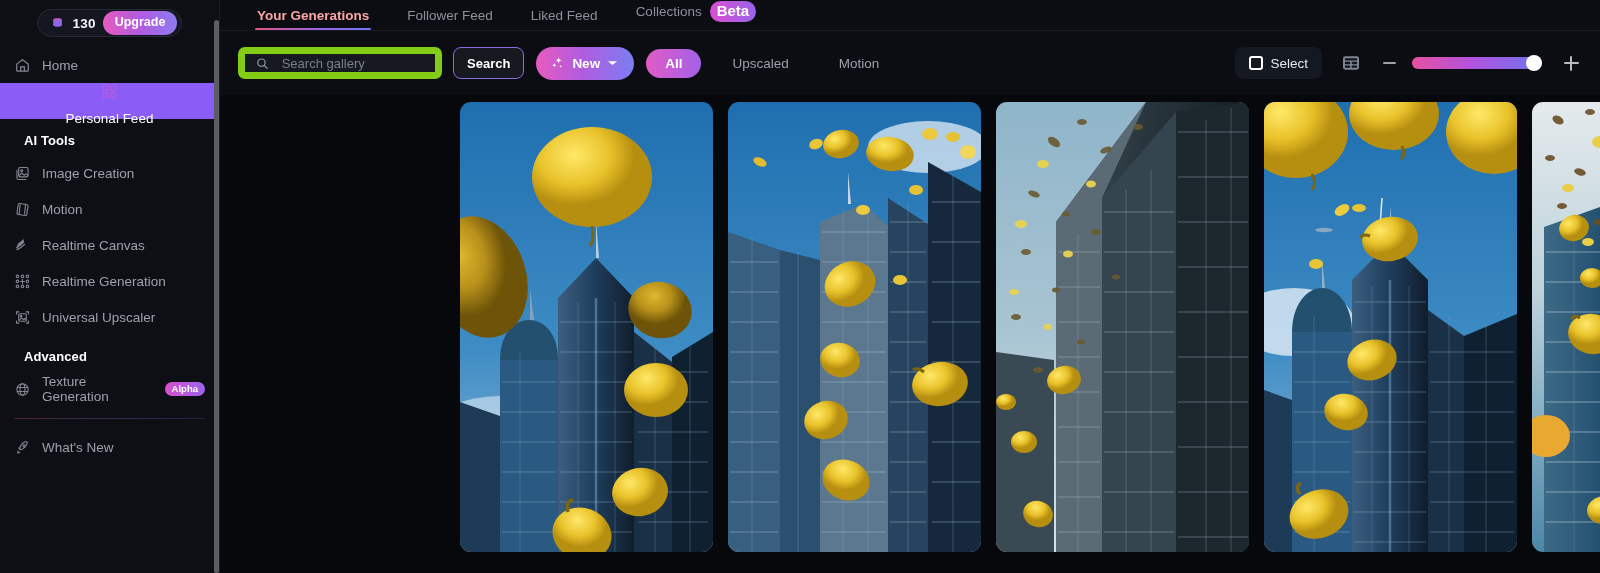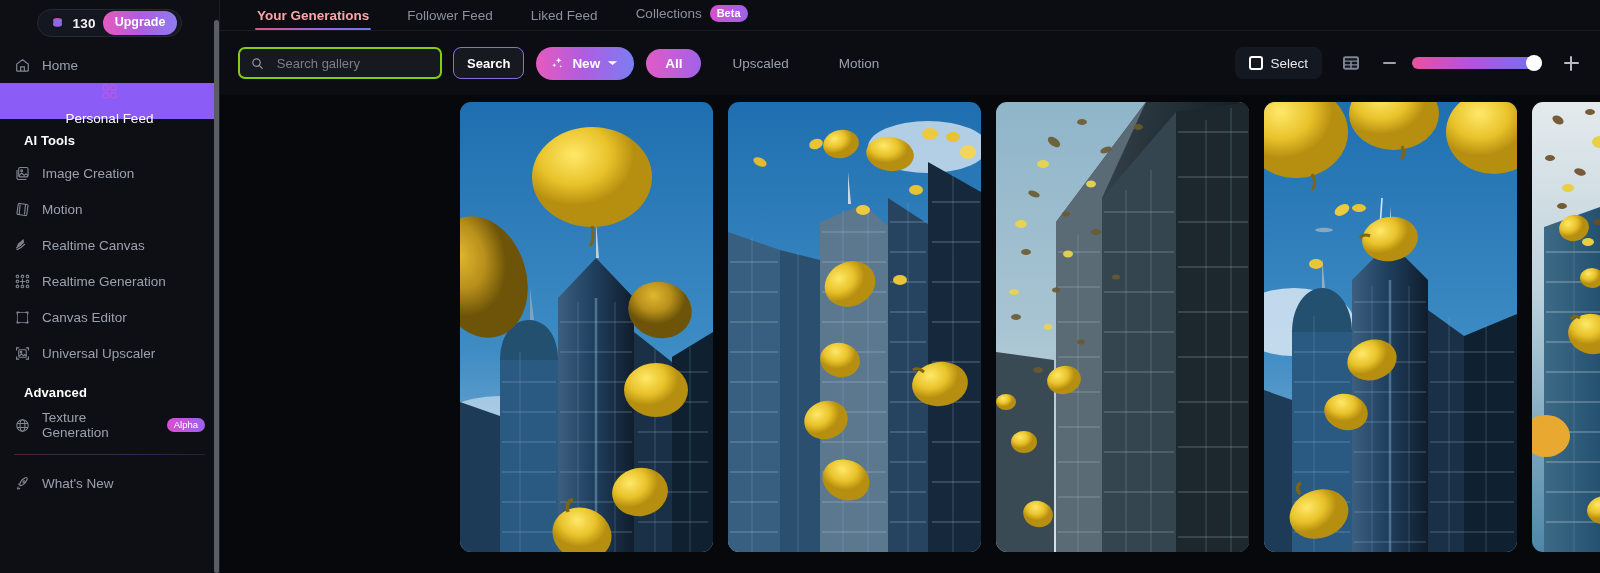--- a/index.html
+++ b/index.html
@@ -47,21 +47,21 @@
   .nav-item .ic { width: 17px; height: 17px; flex: 0 0 17px; display: block; opacity: .82; }
   .nav-item.active { background: #8b5cf6; color: #ffffff; font-weight: 400; flex-direction: column; }
   .nav-item.active .ic { opacity: 1; }
 
   .nav-section {
     color: #ffffff; font-size: 13px; font-weight: 700;
     padding: 14px 14px 7px 24px; letter-spacing: .1px;
   }
   .alpha-badge {
     background: linear-gradient(90deg, #d94fd0 0%, #9b63ea 100%);
-    color: #fff; font-size: 9.5px; font-weight: 400;
+    color: #fff; font-size: 9.5px; font-weight: 700;
     border-radius: 999px; padding: 2px 7px 2.5px 7px; margin-left: 8px;
     line-height: 1.1;
   }
   .divider-grad {
     height: 1px; margin: 11px 14px 0 14px;
     background: linear-gradient(90deg, #4a2236 0%, #2c2c50 60%, #1e2440 100%);
   }
   .sb-scroll {
     position: absolute; right: 0px; top: 20px;
     width: 5px; height: 553px; border-radius: 3px;
@@ -83,32 +83,32 @@
     display: flex; align-items: center; gap: 8px; line-height: 1;
   }
   .tab.active { color: #fca5a5; font-weight: 600; }
   .tab.active::after {
     content: ""; position: absolute; left: 17px; right: 17px; bottom: 0; height: 2px;
     background: linear-gradient(90deg, #e0547f 0%, #9a62e6 55%, #6f78f0 100%);
     border-radius: 2px;
   }
   .beta-badge {
     background: linear-gradient(90deg, #d94fd0 0%, #9b63ea 100%);
-    color: #fff; font-size: 11px; font-weight: 700;
+    color: #fff; font-size: 15px; font-weight: 700;
     border-radius: 999px; padding: 2px 7px 2.5px 7px; line-height: 1.1;
   }
 
   .toolbar {
     height: 64px; display: flex; align-items: center;
     padding: 0 14px 0 18px; background: #0b0d12;
   }
   .search-box {
     display: flex; align-items: center; gap: 13px;
     width: 204px; height: 32px;
-    background: #161920; border: 2px solid #84cc16;
+    background: #161920; border: 7px solid #84cc16;
     border-radius: 7px; padding: 0 11px;
   }
   .search-box input {
     background: transparent; border: none; outline: none;
     color: #d7dae0; font-size: 13px; width: 100%;
     font-family: "Liberation Sans", sans-serif;
   }
   .search-box input::placeholder { color: #787f8b; }
   .search-btn {
     margin-left: 11px; height: 32px;
@@ -254,31 +254,20 @@
         <rect x="2.5" y="8.4" width="3.1" height="3.1" rx="1.5"></rect>
         <rect x="14.3" y="8.4" width="3.1" height="3.1" rx="1.5"></rect>
         <rect x="2.5" y="14.3" width="3.1" height="3.1" rx="1.5"></rect>
         <rect x="8.4" y="14.3" width="3.1" height="3.1" rx="1.5"></rect>
         <rect x="14.3" y="14.3" width="3.1" height="3.1" rx="1.5"></rect>
         <path d="M10 7.5v5M7.5 10h5" stroke-linecap="round"></path>
       </svg>
       <span>Realtime Generation</span>
     </div>
 
-    <div class="nav-item">
-      <svg class="ic" viewBox="0 0 20 20" fill="none" stroke="#9ba1ad" stroke-width="1.3">
-        <path d="M4 6.5V4h2.6M13.4 4H16v2.5M16 13.5V16h-2.6M6.6 16H4v-2.5"></path>
-        <rect x="4" y="4" width="12" height="12" stroke-width="1.05" opacity=".85"></rect>
-        <circle cx="4" cy="4" r="1.1" fill="#9ba1ad" stroke="none"></circle>
-        <circle cx="16" cy="4" r="1.1" fill="#9ba1ad" stroke="none"></circle>
-        <circle cx="4" cy="16" r="1.1" fill="#9ba1ad" stroke="none"></circle>
-        <circle cx="16" cy="16" r="1.1" fill="#9ba1ad" stroke="none"></circle>
-      </svg>
-      <span>Canvas Editor</span>
-    </div>
 
     <div class="nav-item">
       <svg class="ic" viewBox="0 0 20 20" fill="none" stroke="#9ba1ad" stroke-width="1.3">
         <path d="M3 6.5V3.4h3.1M13.9 3.4H17v3.1M17 13.5v3.1h-3.1M6.1 16.6H3v-3.1"></path>
         <rect x="5.6" y="5.6" width="8.8" height="8.8" rx="1.3"></rect>
         <circle cx="8.3" cy="8.5" r=".95"></circle>
         <path d="M6.3 13.1l2.6-2.6 2.3 2.1 1.6-1.3 1.6 1.5"></path>
       </svg>
       <span>Universal Upscaler</span>
     </div>

